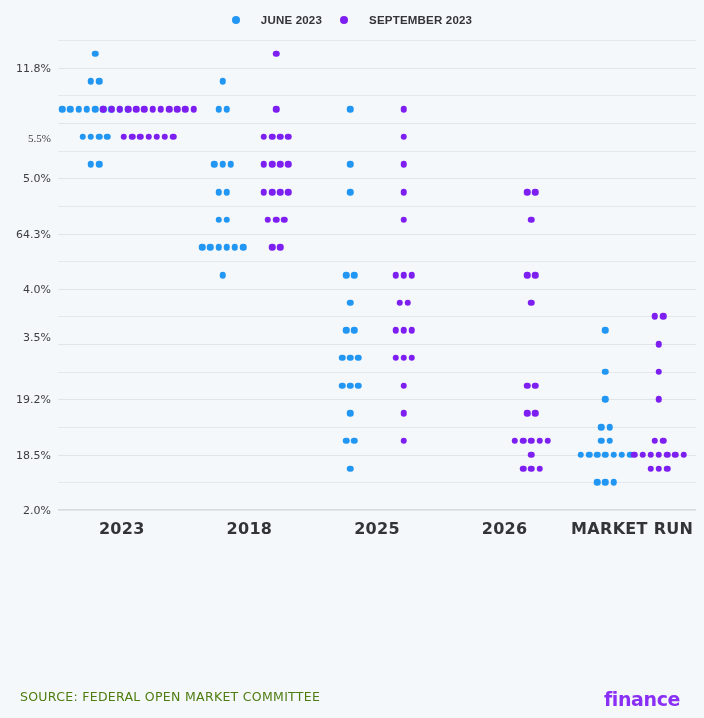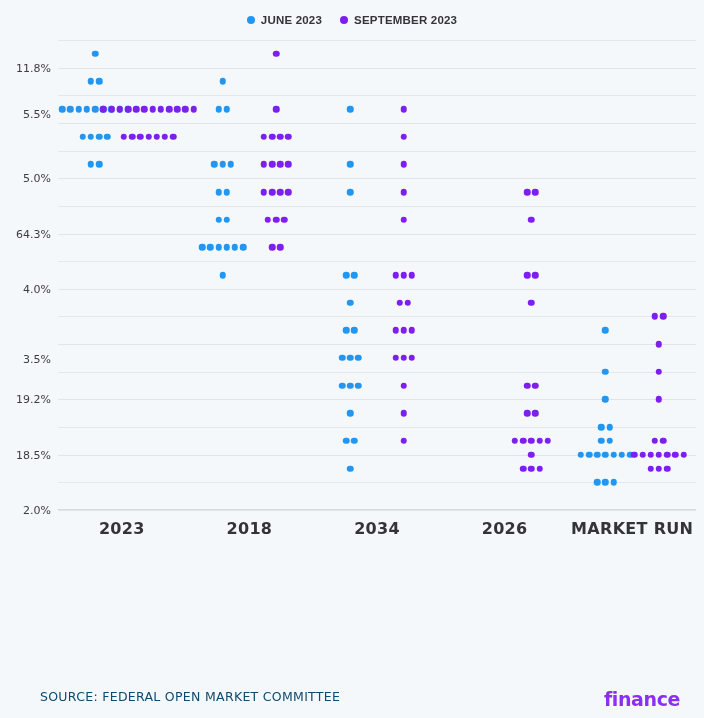--- a/index.html
+++ b/index.html
@@ -35,21 +35,21 @@
   .legend {
     margin-top: 14px;
     display: flex;
     justify-content: center;
     align-items: center;
     gap: 18px;
   }
   .legend-item {
     display: flex;
     align-items: center;
-    gap: 6px;
+    gap: 21px;
     font-size: 11.5px;
     font-weight: 600;
     letter-spacing: 0.2px;
     color: #33343a;
     text-transform: uppercase;
   }
   .legend-dot {
     width: 8px;
     height: 8px;
     border-radius: 50%;
@@ -125,25 +125,25 @@
   
   .footer {
     position: absolute;
     left: 0;
     right: 0;
     bottom: 0;
     height: 96px;
   }
   .source {
     position: absolute;
-    left: 40px;
+    left: 20px;
     bottom: 28px;
     font-size: 12.5px;
     letter-spacing: 0.3px;
-    color: #0c4a6e;
+    color: #4d7c0f;
     text-transform: uppercase;
     font-family: "DejaVu Sans", sans-serif;
   }
   .logo {
     position: absolute;
     right: 24px;
     bottom: 24px;
     text-align: right;
     line-height: 0.82;
   }
@@ -201,25 +201,25 @@
         <div class="gridline" style="top: 165.882px;"></div>
         <div class="gridline major" style="top: 138.235px;"></div>
         <div class="gridline" style="top: 110.588px;"></div>
         <div class="gridline major" style="top: 82.9412px;"></div>
         <div class="gridline" style="top: 55.2941px;"></div>
         <div class="gridline major" style="top: 27.6471px;"></div>
         <div class="gridline" style="top: 0px;"></div>
         <div class="ytick" style="top: 470px;">2.0%</div>
         <div class="ytick" style="top: 414.706px;">18.5%</div>
         <div class="ytick" style="top: 359.412px;">19.2%</div>
-        <div class="ytick" style="top: 319px;">3.5%</div>
+        <div class="ytick" style="top: 297px;">3.5%</div>
         <div class="ytick" style="top: 248.824px;">4.0%</div>
         <div class="ytick" style="top: 193.529px;">64.3%</div>
         <div class="ytick" style="top: 138.235px;">5.0%</div>
-        <div class="ytick" style="top: 74px;">5.5%</div>
+        <div class="ytick" style="top: 98px; font-family: Liberation Serif, serif;">5.5%</div>
         <div class="ytick" style="top: 27.6471px;">11.8%</div>
         <div class="dot" style="left: 37.004px; top: 13.8235px; background: rgb(33, 150, 243);"></div>
         <div class="dot" style="left: 32.904px; top: 41.4706px; background: rgb(33, 150, 243);"></div>
         <div class="dot" style="left: 41.104px; top: 41.4706px; background: rgb(33, 150, 243);"></div>
         <div class="dot" style="left: 4.204px; top: 69.1176px; background: rgb(33, 150, 243);"></div>
         <div class="dot" style="left: 12.404px; top: 69.1176px; background: rgb(33, 150, 243);"></div>
         <div class="dot" style="left: 20.604px; top: 69.1176px; background: rgb(33, 150, 243);"></div>
         <div class="dot" style="left: 28.804px; top: 69.1176px; background: rgb(33, 150, 243);"></div>
         <div class="dot" style="left: 37.004px; top: 69.1176px; background: rgb(33, 150, 243);"></div>
         <div class="dot" style="left: 45.204px; top: 69.1176px; background: rgb(33, 150, 243);"></div>
@@ -374,21 +374,21 @@
         <div class="dot" style="left: 609.196px; top: 414.706px; background: rgb(124, 31, 240);"></div>
         <div class="dot" style="left: 617.396px; top: 414.706px; background: rgb(124, 31, 240);"></div>
         <div class="dot" style="left: 625.596px; top: 414.706px; background: rgb(124, 31, 240);"></div>
         <div class="dot" style="left: 592.796px; top: 428.529px; background: rgb(124, 31, 240);"></div>
         <div class="dot" style="left: 600.996px; top: 428.529px; background: rgb(124, 31, 240);"></div>
         <div class="dot" style="left: 609.196px; top: 428.529px; background: rgb(124, 31, 240);"></div>
       </div>
     <div class="xlabels" id="xlabels">
         <div class="xlabel" style="left: 63.8px;">2023</div>
         <div class="xlabel" style="left: 191.4px;">2018</div>
-        <div class="xlabel" style="left: 319px;">2034</div>
+        <div class="xlabel" style="left: 319px;">2025</div>
         <div class="xlabel" style="left: 446.6px;">2026</div>
         <div class="xlabel" style="left: 574.2px;">MARKET RUN</div>
       </div>
   </div>
 
   <div class="footer">
     <div class="source">SOURCE: FEDERAL OPEN MARKET COMMITTEE</div>
     <div class="logo">
       <span class="logo-finance">finance</span>
     </div>

